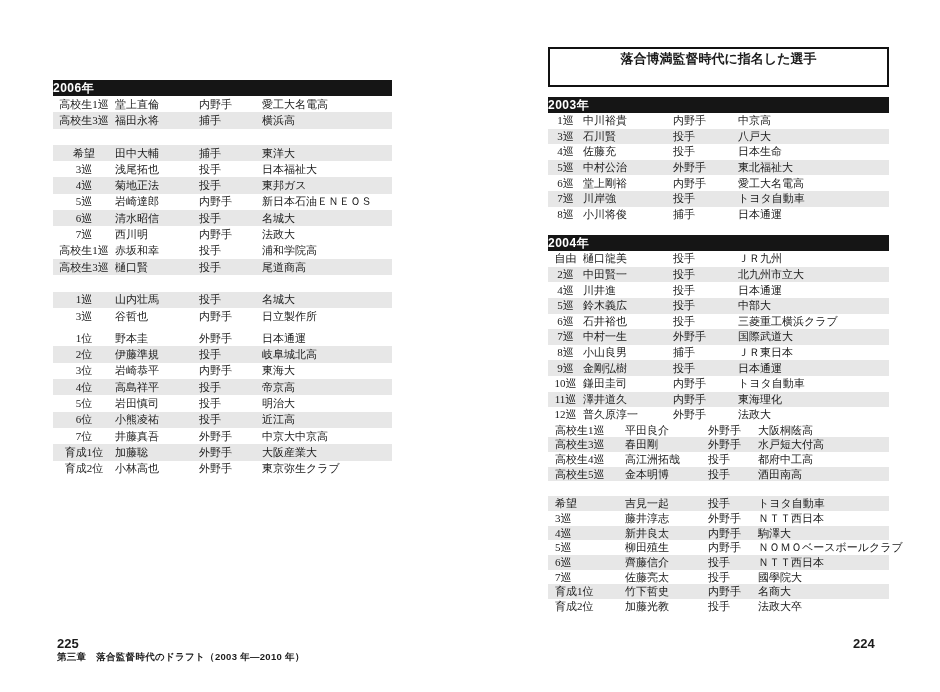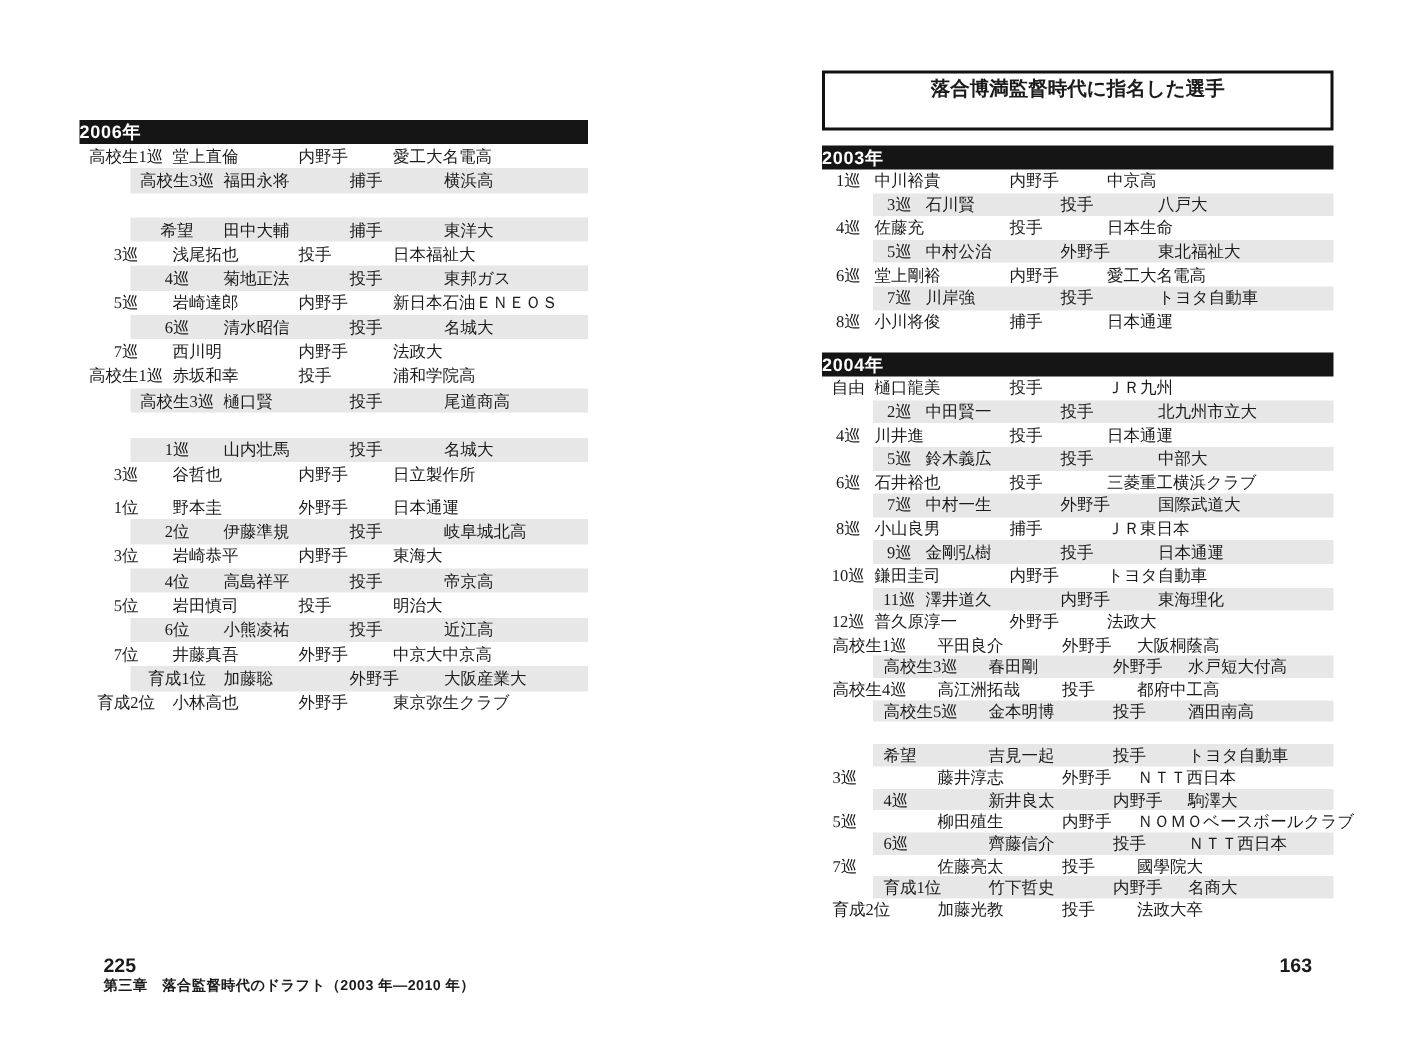--- a/index.html
+++ b/index.html
@@ -27,42 +27,42 @@
   .tbl{width:100%;}
   .bar{
     height:16px;line-height:16px;background:var(--bar-bg);color:#fff;
     text-align:left;font-weight:bold;font-size:12px;
     font-family:"Liberation Sans","DejaVu Sans",sans-serif;
     letter-spacing:0.5px;
   }
   .row{
     display:grid;align-items:center;font-size:11px;white-space:nowrap;
   }
-  .row.alt{background:var(--row-alt);margin-left:34px;}
+  .row.alt{background:var(--row-alt);}
   .c{overflow:visible;}
   .c1{text-align:center;}
   .c2,.c3,.c4{text-align:left;}
 
   
   .grid-L .row{grid-template-columns:62px 84px 63px 1fr;height:16.3px;}
   .grid-A .row{grid-template-columns:35px 90px 65px 1fr;height:15.6px;}
   .grid-B .row{grid-template-columns:77px 83px 50px 1fr;height:14.7px;}
   .grid-B .c1{text-align:left;padding-left:7px;}
 
   #t2004{margin-top:13px;}
   #t2008{margin-top:6px;}
 
   .footer{
     position:absolute;top:636px;display:flex;align-items:baseline;
     font-family:"Liberation Sans","DejaVu Sans",sans-serif;font-weight:bold;
   }
   .footer-left{left:53px;flex-direction:column;}
   .footer-right{left:853px;}
   .pagenum{font-size:13px;}
-  .chapter{font-size:9.5px;margin-left:16px;letter-spacing:0.3px;}
+  .chapter{font-size:9.5px;margin-left:4px;letter-spacing:0.3px;}
 </style>
 </head>
 <body>
 
 <div class="col col-left">
   <div class="tbl grid-L" id="t2006">
     <div class="bar">2006年</div>
     <div class="rows">
         <div class="row">
           <span class="c c1">高校生1巡</span>
@@ -416,14 +416,14 @@
         </div>
       </div>
   </div>
 </div>
 
 <div class="footer footer-left">
   <span class="pagenum">225</span>
   <span class="chapter">第三章　落合監督時代のドラフト（2003 年―2010 年）</span>
 </div>
 <div class="footer footer-right">
-  <span class="pagenum">163</span>
+  <span class="pagenum">224</span>
 </div>
 
 </body></html>

